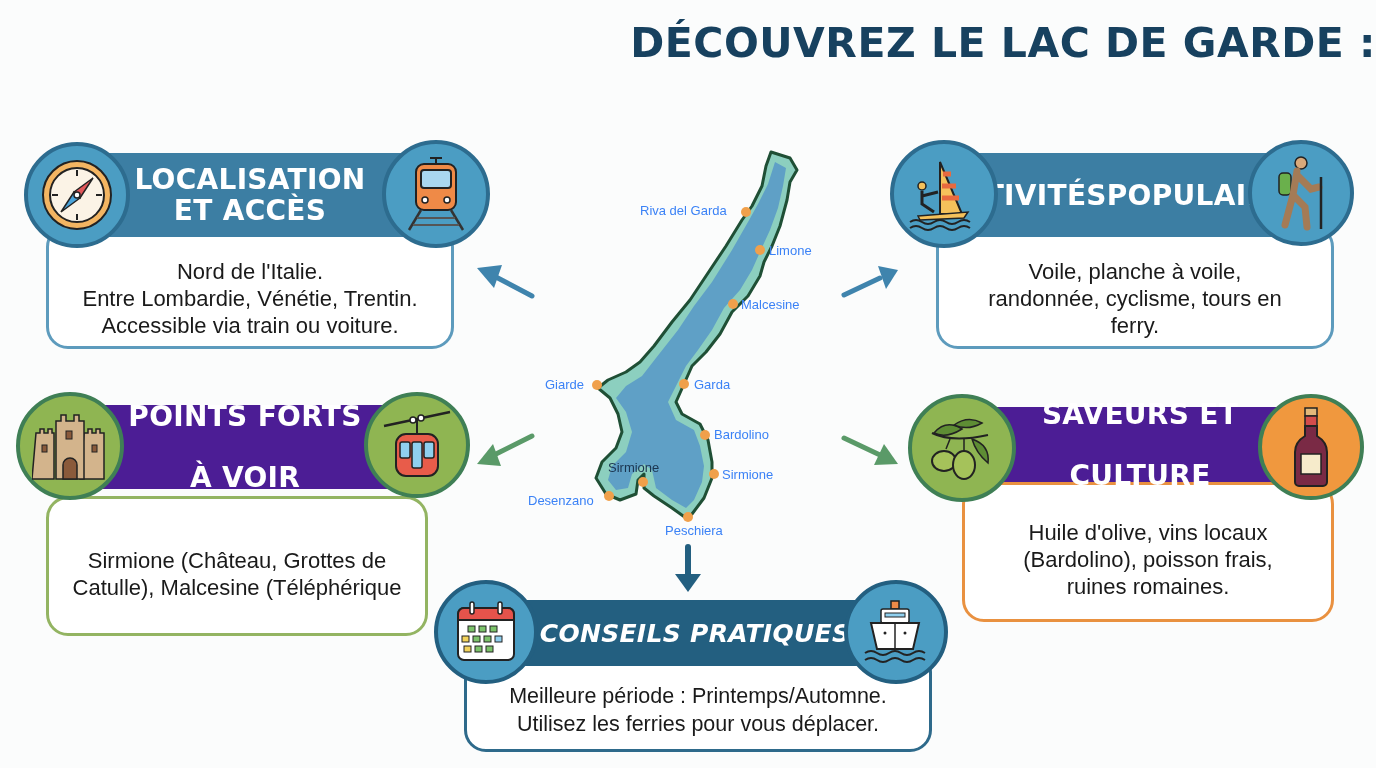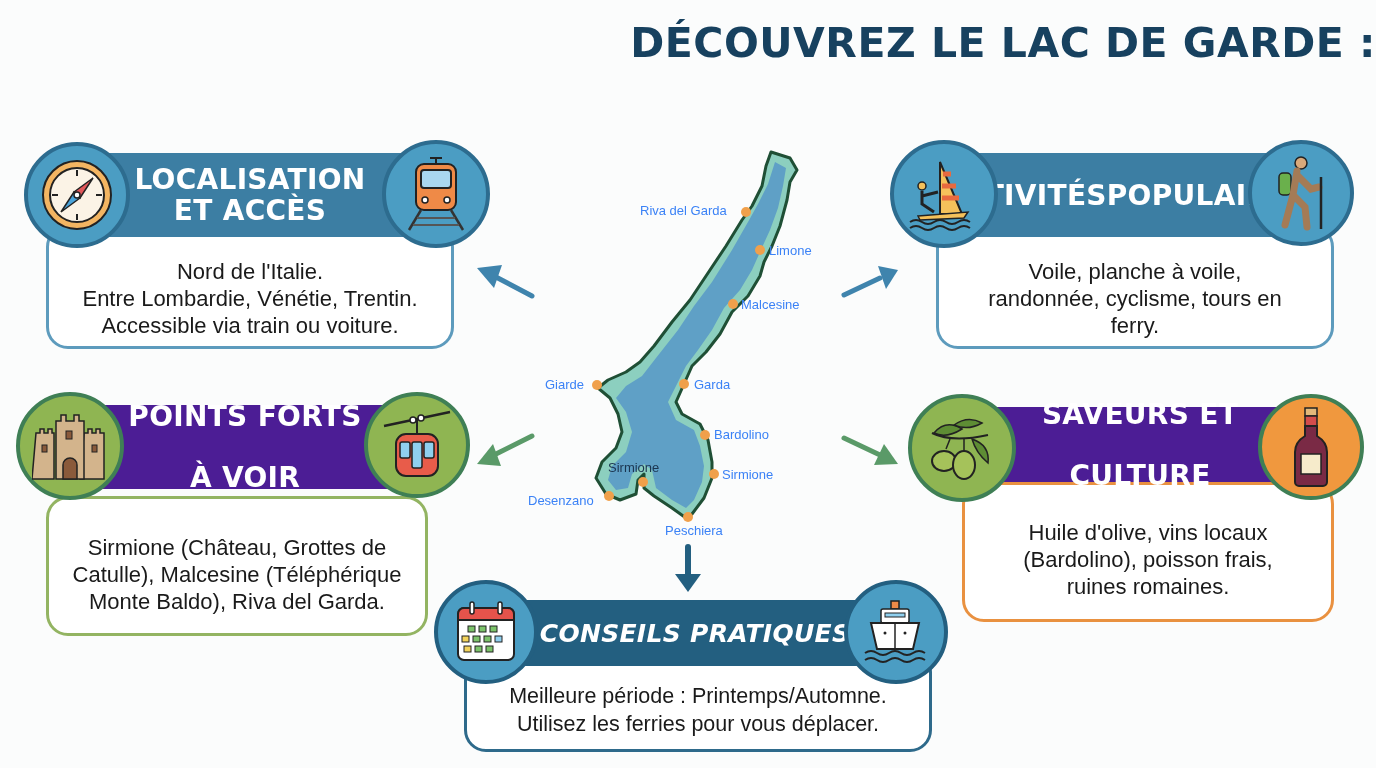--- a/index.html
+++ b/index.html
@@ -163,21 +163,20 @@
       <path d="M26,16 L22,40 L14,70 M22,40 L34,52 L36,72 M26,20 L40,34 L48,32" stroke="#a47b56" stroke-width="7" fill="none" stroke-linecap="round"></path>
       <line x1="50" y1="22" x2="50" y2="74" stroke="#222" stroke-width="2.5"></line>
     </svg>
   </div>
 </div>
 
 <div class="card green">
   <div class="body green-body" style="left:46px;top:496px;width:382px;height:140px;padding-top:16px">
     <div>Sirmione (Château, Grottes de</div>
     <div>Catulle), Malcesine (Téléphérique</div>
-    <div>Monte Baldo), Riva del Garda.</div>
   </div>
   <div class="bar" style="left:70px;top:405px;width:350px;height:84px;flex-direction:column">
     <div>POINTS FORTS</div>
     <div>À VOIR</div>
   </div>
   <div class="circ" style="left:16px;top:392px;width:108px;height:108px">
     <svg width="76" height="70" viewBox="0 0 76 70">
       <path d="M4,22 h4 v-4 h4 v4 h4 v-4 h4 v4 h2 v46 h-22 z" fill="#d3b48c" stroke="#222" stroke-width="1.5"></path>
       <path d="M52,22 h4 v-4 h4 v4 h4 v-4 h4 v4 h4 v46 h-24 z" fill="#d3b48c" stroke="#222" stroke-width="1.5"></path>
       <path d="M24,10 h5 v-6 h5 v6 h8 v-6 h5 v6 h5 v58 h-28 z" fill="#d3b48c" stroke="#222" stroke-width="1.5"></path>

